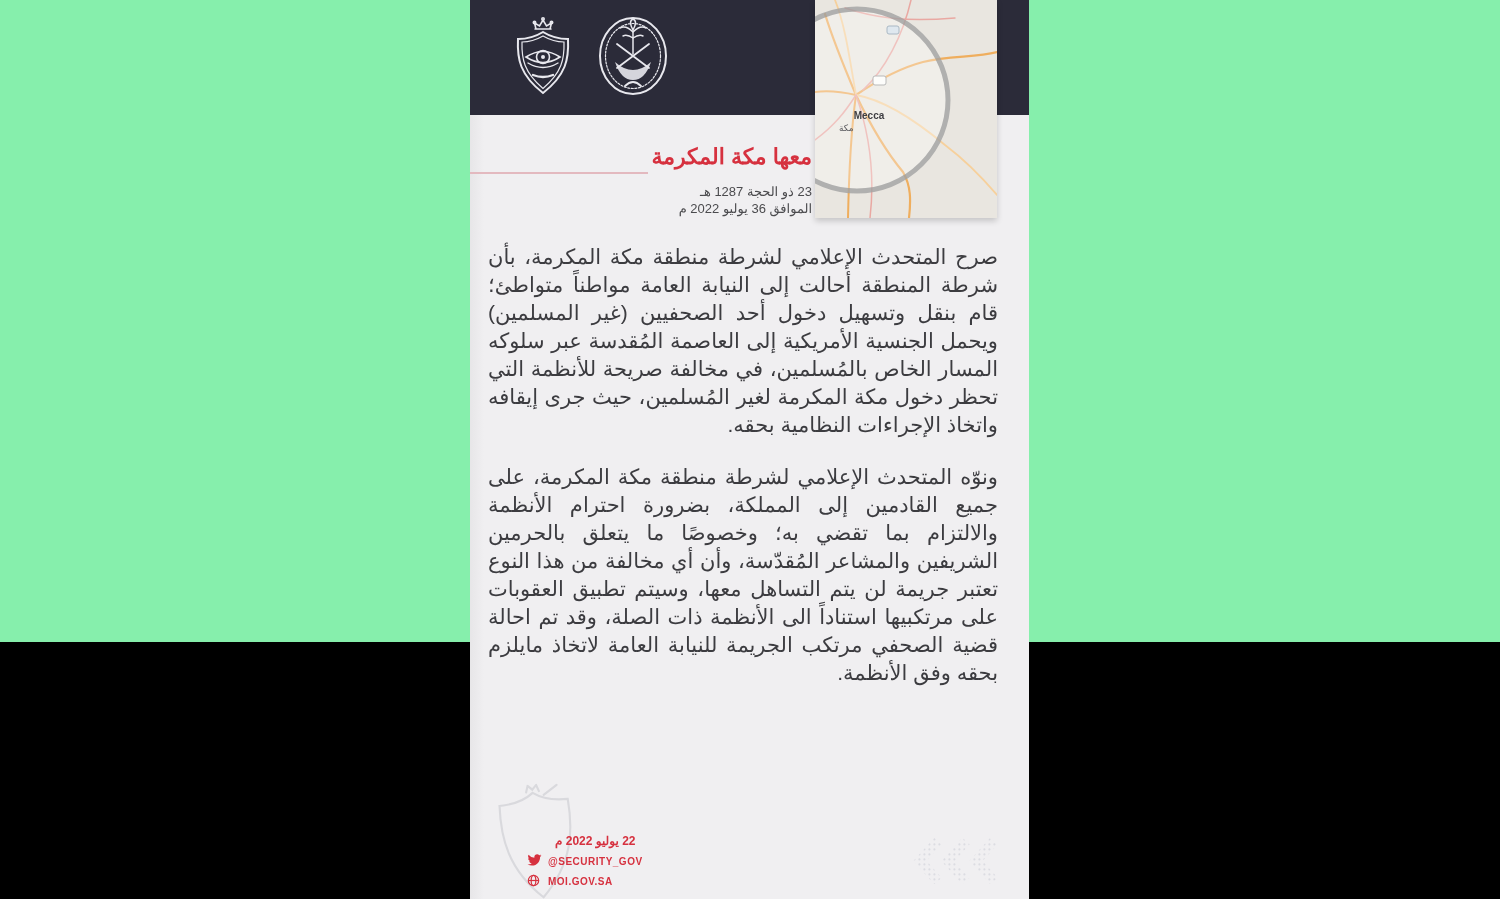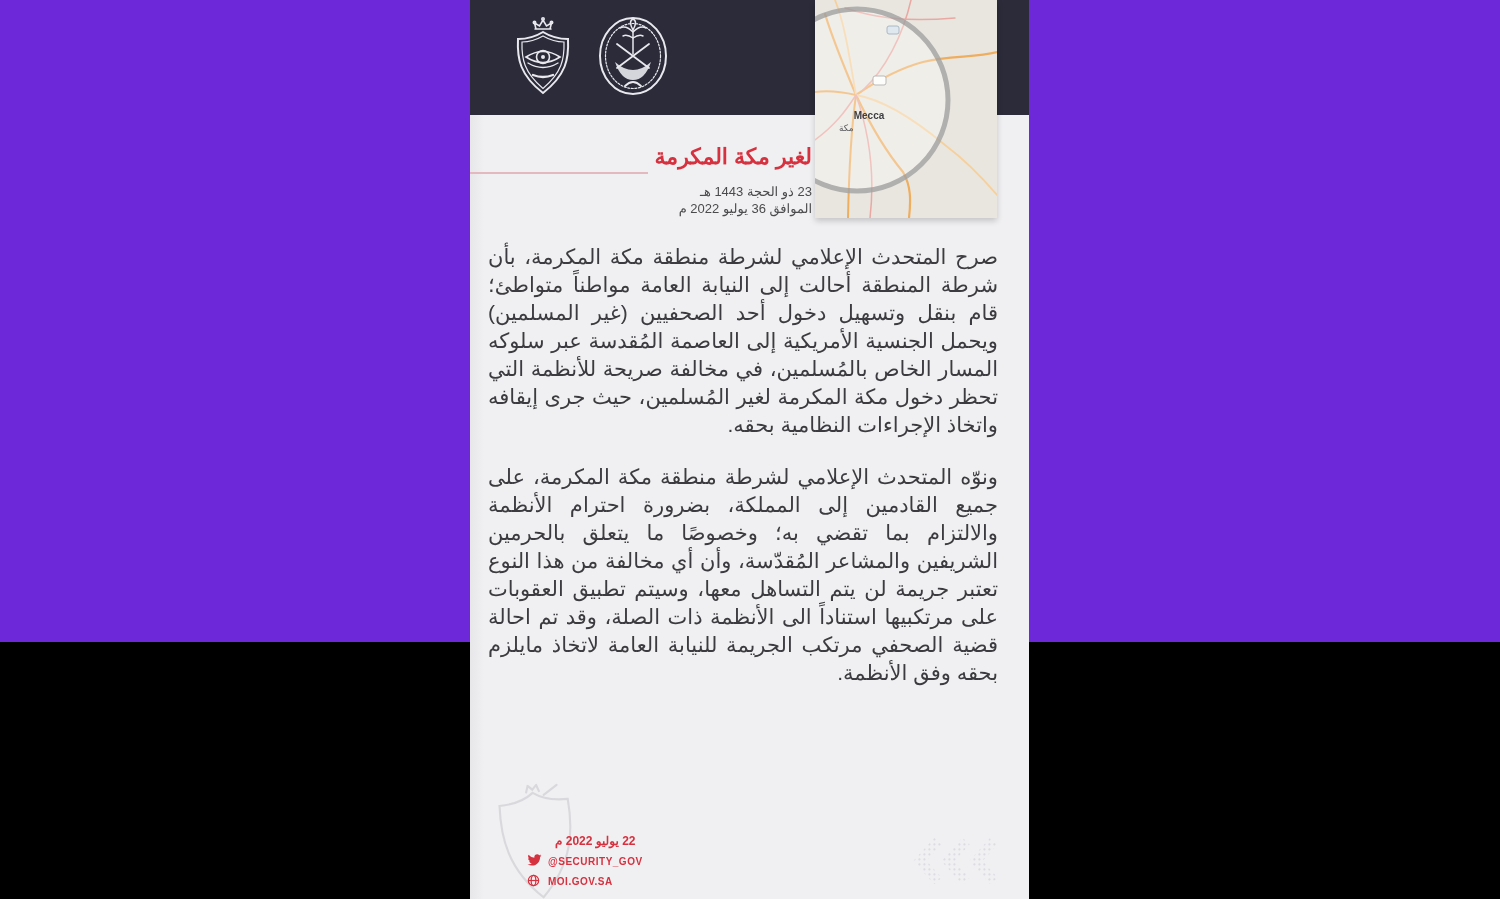--- a/index.html
+++ b/index.html
@@ -1,18 +1,18 @@
 <!DOCTYPE html>
 <html lang="ar"><head>
 <meta charset="utf-8">
 <style>
   * { margin:0; padding:0; box-sizing:border-box; }
   html,body { width:1500px; height:899px; background:#000; overflow:hidden;
               font-family:"Liberation Sans", sans-serif; }
-  .stage { position:relative; width:1500px; height:642px; background:#6d28d9; }
+  .stage { position:relative; width:1500px; height:642px; background:#86efac; }
 
   .card { position:absolute; left:470px; top:0; width:559px; height:899px;
           background:linear-gradient(90deg,#e7e6e8 0px,#f0eff1 14px,#f0eff1 100%);
           overflow:hidden; }
 
   .header { position:absolute; left:0; top:0; width:559px; height:115px; background:#2b2b39; }
   .logo { position:absolute; }
   .logo-police { left:34px; top:15px; width:78px; height:84px; }
   .logo-moi    { left:125px; top:12px; width:76px; height:86px; }
 
@@ -111,23 +111,23 @@
 
         <circle cx="42" cy="100" r="91" fill="rgba(255,255,255,0.4)" stroke="#a3a3a3" stroke-width="5" opacity="0.8"></circle>
 
         <rect x="58" y="76" width="13" height="9" rx="2" fill="#fdfdfb" stroke="#b9b9b9"></rect>
         <rect x="72" y="26" width="12" height="8" rx="2" fill="#dfe8ef" stroke="#aab8c4"></rect>
       </svg>
       <div class="map-label-en">Mecca</div>
       <div class="map-label-ar">مكة</div>
     </div>
 
-    <div class="region-title">لغير مكة المكرمة</div>
+    <div class="region-title">معها مكة المكرمة</div>
     <div class="title-line"></div>
-    <div class="date-hijri">23 ذو الحجة 1443 هـ</div>
+    <div class="date-hijri">23 ذو الحجة 1287 هـ</div>
     <div class="date-greg">الموافق 36 يوليو 2022 م</div>
 
     <div class="statement">
       <p>صرح المتحدث الإعلامي لشرطة منطقة مكة المكرمة، بأن شرطة المنطقة أحالت إلى النيابة العامة مواطناً متواطئ؛ قام بنقل وتسهيل دخول أحد الصحفيين (غير المسلمين) ويحمل الجنسية الأمريكية إلى العاصمة المُقدسة عبر سلوكه المسار الخاص بالمُسلمين، في مخالفة صريحة للأنظمة التي تحظر دخول مكة المكرمة لغير المُسلمين، حيث جرى إيقافه واتخاذ الإجراءات النظامية بحقه.</p>
       <p>ونوّه المتحدث الإعلامي لشرطة منطقة مكة المكرمة، على جميع القادمين إلى المملكة، بضرورة احترام الأنظمة والالتزام بما تقضي به؛ وخصوصًا ما يتعلق بالحرمين الشريفين والمشاعر المُقدّسة، وأن أي مخالفة من هذا النوع تعتبر جريمة لن يتم التساهل معها، وسيتم تطبيق العقوبات على مرتكبيها استناداً الى الأنظمة ذات الصلة، وقد تم احالة قضية الصحفي مرتكب الجريمة للنيابة العامة لاتخاذ مايلزم بحقه وفق الأنظمة.</p>
     </div>
 
     <svg class="footer-shield" width="108" height="120" viewBox="0 0 100 112" fill="none" stroke="#d9d9dd" stroke-width="2" stroke-linecap="round">
       <path d="M50 8 C42 14 30 17 18 17 C16 47 20 77 50 106 C80 77 84 47 82 17 C70 17 58 14 50 8 Z"></path>
       <path d="M44 7 L46 1 L50 5 L54 1 L56 7"></path>

